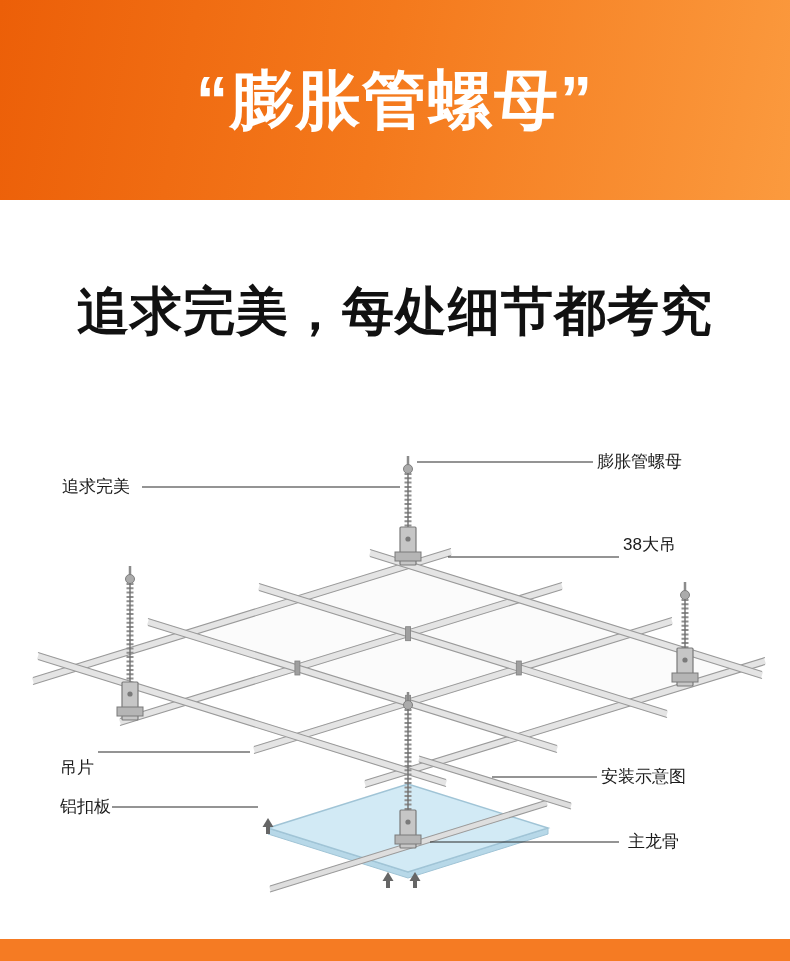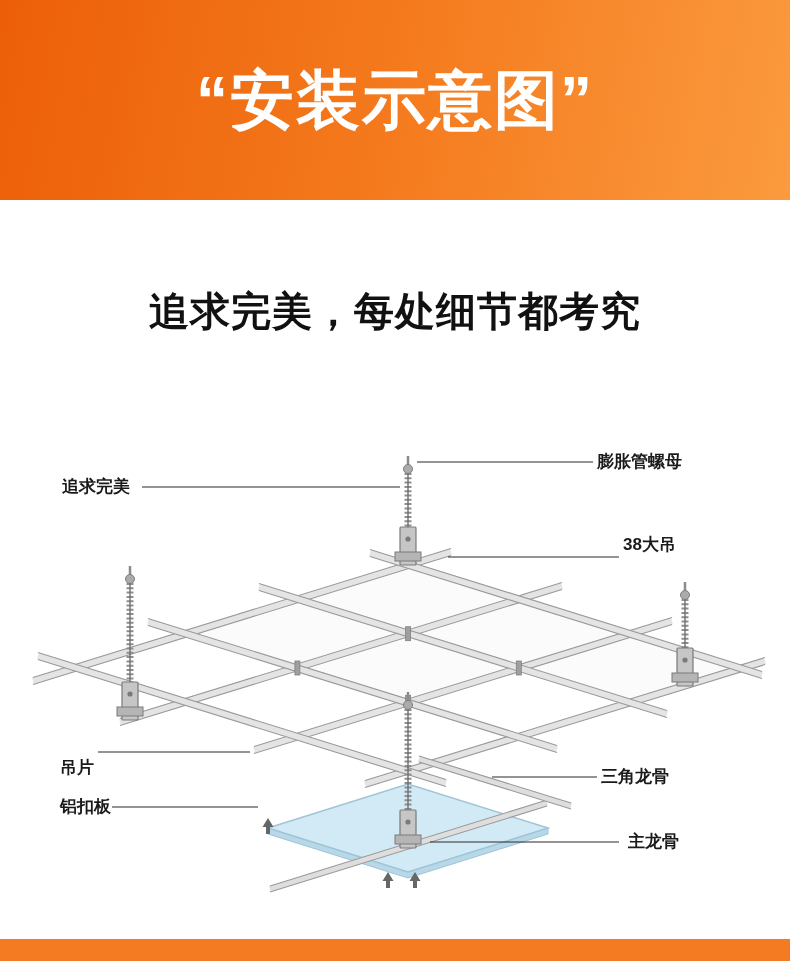--- a/index.html
+++ b/index.html
@@ -15,39 +15,39 @@
       var(--banner-orange,#f4791c) 48%,
       var(--banner-orange-light,#fb9a3e) 100%);
     display:flex; align-items:center; justify-content:center;
   }
   .banner h1 {
     color:#ffffff; font-size:64px; font-weight:800; letter-spacing:2px;
     line-height:1;
   }
   .headline { padding-top:88px; text-align:center; }
   .headline h2 {
-    font-size:40px; font-weight:800; color:#111111; letter-spacing:1px;
+    font-size:52px; font-weight:800; color:#111111; letter-spacing:1px;
     line-height:46px;
   }
   .diagram { position:relative; margin-top:96px; height:530px; }
   .diagram svg { position:absolute; left:0; top:0; }
   .dlabel {
-    position:absolute; font-size:17px; font-weight:700; color:#1a1a1a;
+    position:absolute; font-size:17px; font-weight:400; color:#1a1a1a;
     line-height:20px; white-space:nowrap;text-align:right;
   }
   .footer-bar {
     position:absolute; left:0; bottom:0; width:100%; height:22px;
     background:var(--footer-orange,#f57b23);
   }
 </style>
 </head>
 <body>
 
 <div class="banner">
-  <h1>“安装示意图”</h1>
+  <h1>“膨胀管螺母”</h1>
 </div>
 
 <div class="headline">
   <h2>追求完美，每处细节都考究</h2>
 </div>
 
 <div class="diagram">
   <svg id="diagram-svg" viewBox="0 0 790 530" width="790" height="530">
       <polygon points="186.7,203.7 297.4,169.4 408.1,203.7 297.4,238" fill="#fbfbfb" stroke="#cfcfcf" stroke-width="1"></polygon>
       <polygon points="297.4,169.4 408.1,135.10000000000002 518.8,169.4 408.1,203.7" fill="#fbfbfb" stroke="#cfcfcf" stroke-width="1"></polygon>
@@ -131,17 +131,17 @@
       <line x1="112" y1="377" x2="258" y2="377" stroke="#2a2a2a" stroke-width="1.2"></line>
       <line x1="597" y1="347" x2="492" y2="347" stroke="#2a2a2a" stroke-width="1.2"></line>
       <line x1="619" y1="412" x2="430" y2="412" stroke="#2a2a2a" stroke-width="1.2"></line>
     </svg>
 
   <div class="dlabel" style="left:62px;top:47px">追求完美</div>
   <div class="dlabel" style="left:597px;top:22px">膨胀管螺母</div>
   <div class="dlabel" style="left:623px;top:105px">38大吊</div>
   <div class="dlabel" style="left:60px;top:328px">吊片</div>
   <div class="dlabel" style="left:60px;top:367px">铝扣板</div>
-  <div class="dlabel" style="left:601px;top:337px">三角龙骨</div>
+  <div class="dlabel" style="left:601px;top:337px">安装示意图</div>
   <div class="dlabel" style="left:628px;top:402px">主龙骨</div>
 </div>
 
 <div class="footer-bar"></div>
 
 </body></html>

